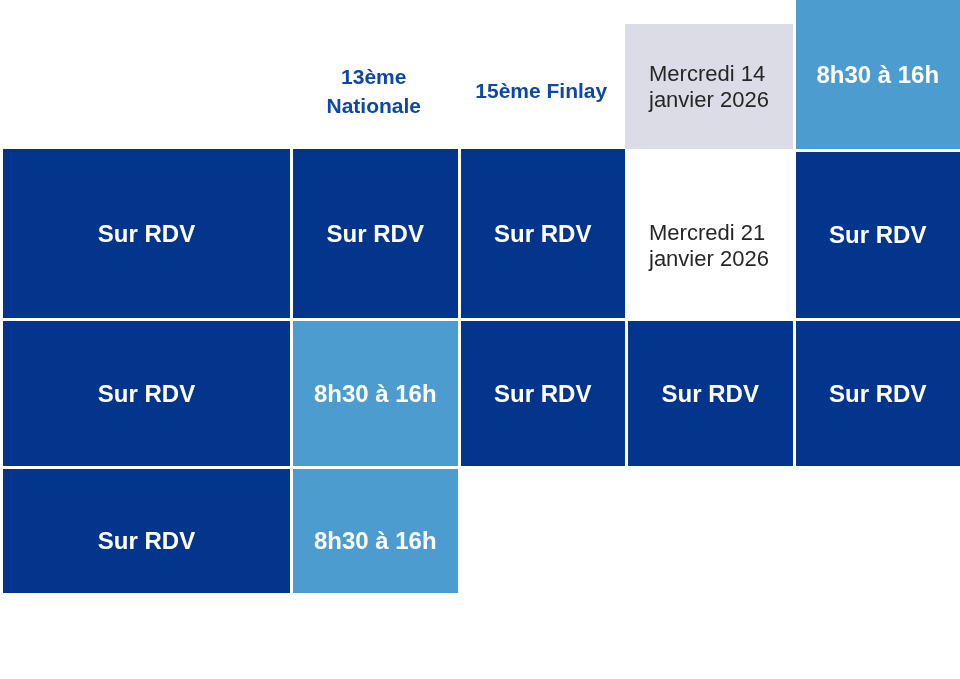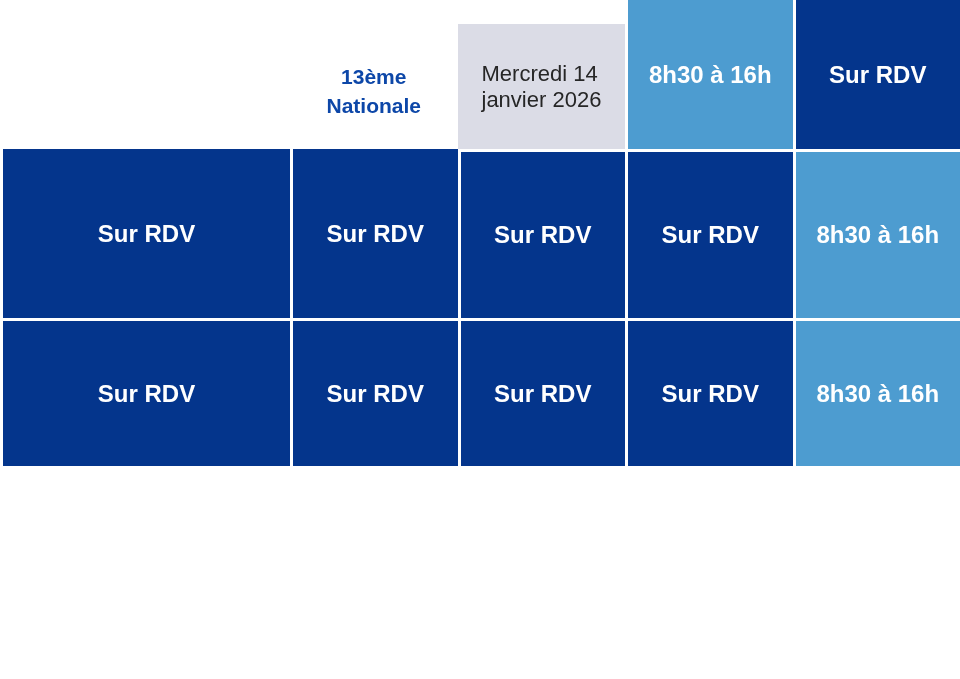--- a/index.html
+++ b/index.html
@@ -66,27 +66,29 @@
   }
 </style>
 </head>
 <body>
 
 <div class="page">
   <div class="grid">
 
     <div class="corner"></div>
     <div class="head">13ème Nationale</div>
+    <div class="head">15ème Finlay</div>
 
     <div class="date alt">Mercredi 14 janvier 2026</div>
     <div class="cell" data-type="open">8h30 à 16h</div>
     <div class="cell" data-type="rdv">Sur RDV</div>
     <div class="cell" data-type="rdv">Sur RDV</div>
     <div class="cell" data-type="rdv">Sur RDV</div>
 
+    <div class="date">Mercredi 21 janvier 2026</div>
     <div class="cell bt" data-type="rdv">Sur RDV</div>
     <div class="cell bt" data-type="rdv">Sur RDV</div>
     <div class="cell bt" data-type="open">8h30 à 16h</div>
     <div class="cell bt" data-type="rdv">Sur RDV</div>
 
     <div class="cell bt" data-type="rdv">Sur RDV</div>
     <div class="cell bt" data-type="rdv">Sur RDV</div>
     <div class="cell bt" data-type="rdv">Sur RDV</div>
     <div class="cell bt" data-type="open">8h30 à 16h</div>
 

